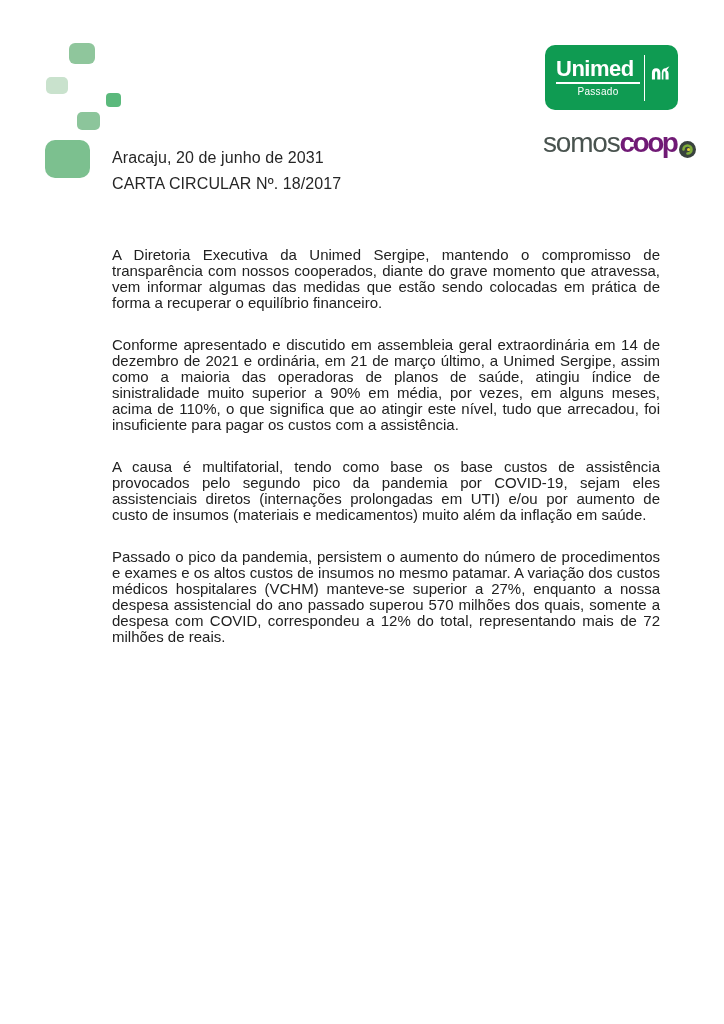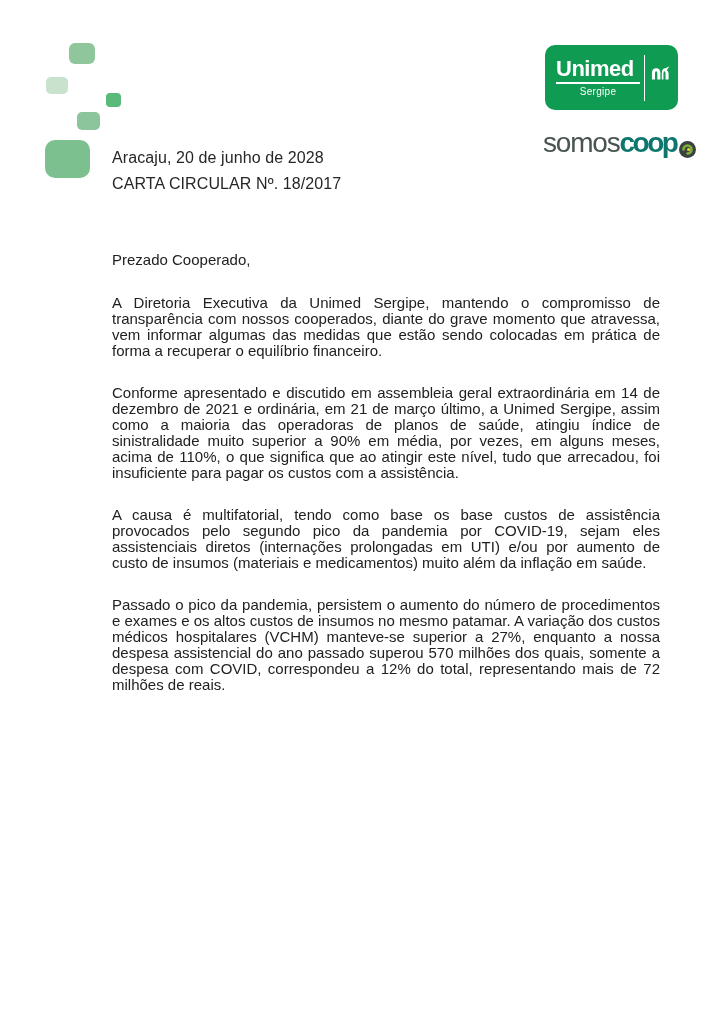--- a/index.html
+++ b/index.html
@@ -47,21 +47,21 @@
   
   .somoscoop {
     position: absolute; left: 543px; top: 124px; width: 170px; height: 34px;
     display: flex; align-items: flex-end;
   }
   .somos {
     font-size: 28px; line-height: 30px; color: #49534f;
     letter-spacing: -1.2px; font-weight: 400;
   }
   .coop {
-    font-size: 28px; line-height: 30px; color: #0f766e;
+    font-size: 28px; line-height: 30px; color: #701a75;
     letter-spacing: -2.5px; font-weight: 700;
   }
   .coop-dot { margin-left: 3px; margin-top: 6px; }
 
   
   .dateline {
     position: absolute; left: 112px; top: 149px;
     font-size: 16px; color: #262626; letter-spacing: 0.1px;
   }
   .circular {
@@ -109,44 +109,43 @@
     <span class="sq sq-b"></span>
     <span class="sq sq-c"></span>
     <span class="sq sq-d"></span>
     <span class="sq sq-e"></span>
   </div>
 
   <div class="brand">
     <div class="brand-left">
       <span class="brand-word">Unimed</span>
       <span class="brand-rule"></span>
-      <span class="brand-region">Sergipe</span>
+      <span class="brand-region">Passado</span>
     </div>
     <div class="brand-divider"></div>
     <svg class="brand-bird" width="30" height="24" viewBox="0 0 40 32">
       <path fill="#ffffff" d="M2 30 V16 Q2 6 11 6 Q20 6 20 16 V30 H13.5 V17 Q13.5 12.5 11 12.5 Q8.5 12.5 8.5 17 V30 Z"></path>
       <path fill="#ffffff" d="M23 30 V16 Q23 6 31 6 L39.5 1.5 L33.5 10 Q37.5 12 37.5 17.5 V30 H31 V17 Q31 12.5 28.7 12.5 Q26.5 12.5 26.5 17 V30 Z"></path>
     </svg>
   </div>
 
   <div class="somoscoop">
     <span class="somos">somos</span>
     <span class="coop">coop</span>
     <svg class="coop-dot" width="17" height="17" viewBox="0 0 17 17">
       <circle cx="8.5" cy="8.5" r="8.5" fill="#39423e"></circle>
       <path d="M4.5 8.5 a4 4 0 1 1 4 4" fill="none" stroke="#7fae3a" stroke-width="2.6" stroke-linecap="round"></path>
       <circle cx="9.6" cy="8.5" r="1.6" fill="#e8d23a"></circle>
     </svg>
   </div>
 
-  <div class="dateline">Aracaju, 20 de junho de 2028</div>
+  <div class="dateline">Aracaju, 20 de junho de 2031</div>
   <div class="circular">CARTA CIRCULAR Nº. 18/2017</div>
 
   <div class="body-block">
-    <p class="salutation">Prezado Cooperado,</p>
     <p class="para">A Diretoria Executiva da Unimed Sergipe, mantendo o compromisso de transparência com nossos cooperados, diante do grave momento que atravessa, vem informar algumas das medidas que estão sendo colocadas em prática de forma a recuperar o equilíbrio financeiro.</p>
     <p class="para">Conforme apresentado e discutido em assembleia geral extraordinária em 14 de dezembro de 2021 e ordinária, em 21 de março último, a Unimed Sergipe, assim como a maioria das operadoras de planos de saúde, atingiu índice de sinistralidade muito superior a 90% em média, por vezes, em alguns meses, acima de 110%, o que significa que ao atingir este nível, tudo que arrecadou, foi insuficiente para pagar os custos com a assistência.</p>
     <p class="para">A causa é multifatorial, tendo como base os base custos de assistência provocados pelo segundo pico da pandemia por COVID-19, sejam eles assistenciais diretos (internações prolongadas em UTI) e/ou por aumento de custo de insumos (materiais e medicamentos) muito além da inflação em saúde.</p>
     <p class="para">Passado o pico da pandemia, persistem o aumento do número de procedimentos e exames e os altos custos de insumos no mesmo patamar. A variação dos custos médicos hospitalares (VCHM) manteve-se superior a 27%, enquanto a nossa despesa assistencial do ano passado superou 570 milhões dos quais, somente a despesa com COVID, correspondeu a 12% do total, representando mais de 72 milhões de reais.</p>
   </div>
 
   <div class="ans-badge">
     <span>ANS - nº 33766-8</span>
   </div>
 

